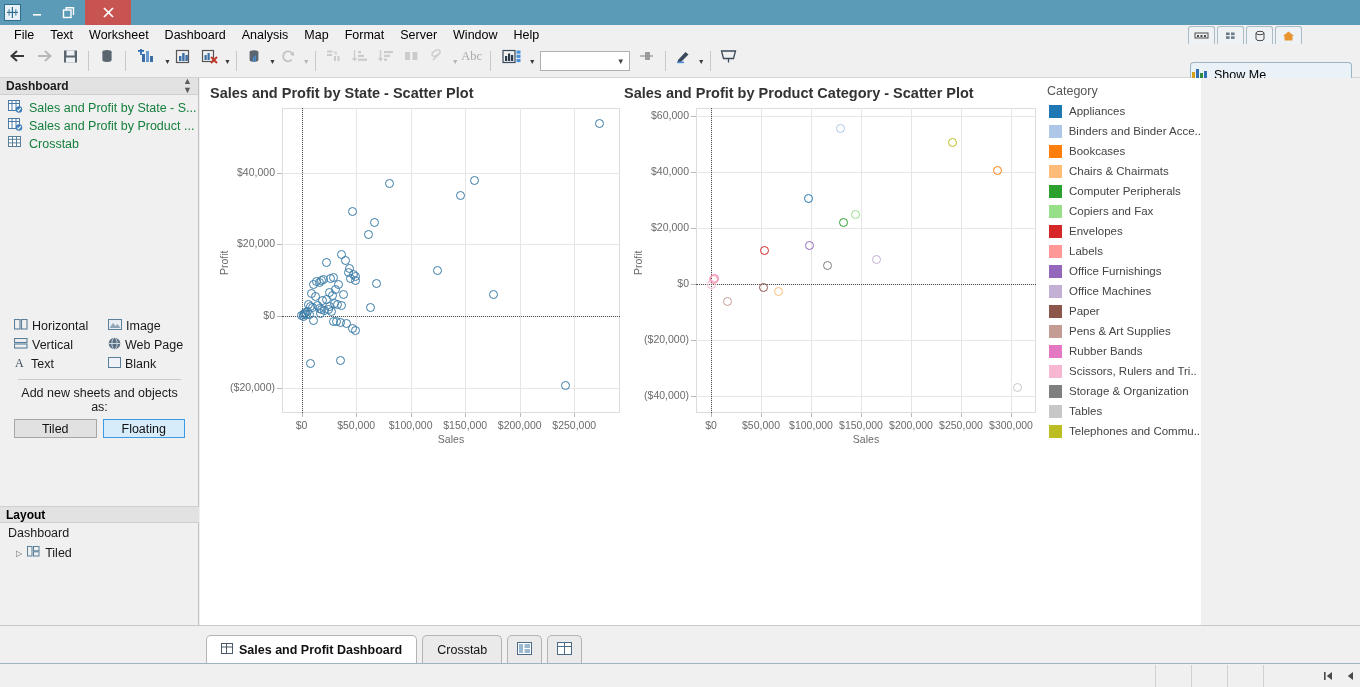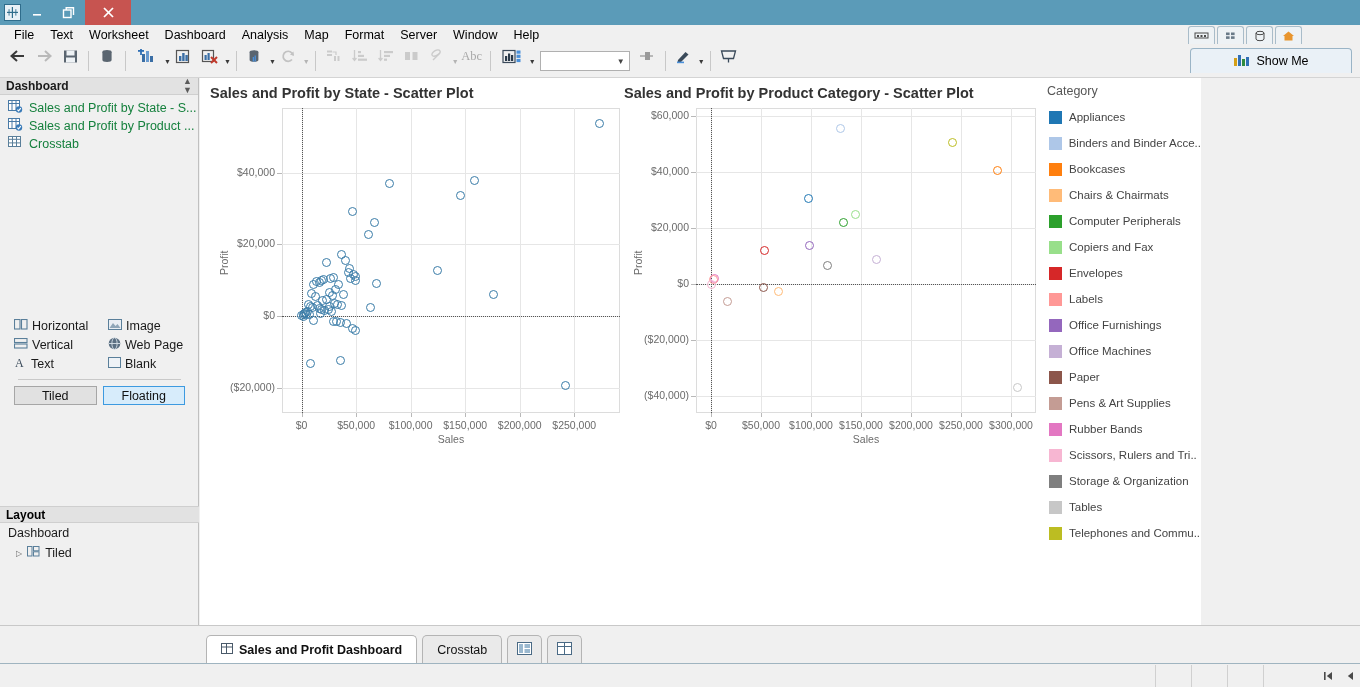--- a/index.html
+++ b/index.html
@@ -70,23 +70,23 @@
   
   .showme-tabs {
     position:absolute; right:58px; top:26px; display:flex; gap:2px;
   }
   .smtab {
     width:27px; height:18px; background:#eef2f5; border:1px solid #a9bcc9;
     border-bottom:none; border-radius:3px 3px 0 0;
     display:flex; align-items:center; justify-content:center;
   }
   .showme-btn {
-    position:absolute; right:8px; top:48px; width:162px; height:25px;
+    position:absolute; right:8px; top:62px; width:162px; height:25px;
     background:#eaf1f7; border:1px solid #9ab4c6; border-bottom:none;
-    border-radius:4px 4px 0 0; display:flex; align-items:center; justify-content:center;
+    border-radius:4px 4px 0 0; display:flex; align-items:center; 
     gap:6px; font-size:12.5px; color:#000;
   }
 
   
   .leftpanel {
     position:absolute; left:0; top:78px; width:199px; height:547px;
     background:#f0f0f0; border-right:1px solid #c0c0c0;
   }
   .panel-header {
     height:17px; background:#e2e2e2; border-bottom:1px solid #cfcfcf;
@@ -169,21 +169,21 @@
   .ytitle {
     position:absolute; font-size:10.5px; color:#6b6b6b;
     transform: rotate(-90deg); transform-origin: left top; white-space:nowrap;
   }
 
   
   .legend {
     position:absolute; left:1041px; top:78px; width:160px; height:547px; background:#ffffff;
   }
   .legend-title { font-size:12.5px; color:#555; padding:6px 0 3px 6px; }
-  .legrow { display:flex; align-items:center; gap:7px; height:20px; padding-left:8px;margin-top:6px; }
+  .legrow { display:flex; align-items:center; gap:7px; height:20px; padding-left:8px; }
   .swatch { width:13px; height:13px; }
   .legrow .lt { font-size:11.5px; color:#444; white-space:nowrap; }
 
   
   .gutter {
     position:absolute; left:1201px; top:78px; width:159px; height:547px; background:#f0f0f0;
   }
 
   
   .tabstrip {
@@ -564,20 +564,21 @@
           <span>
             <svg width="13" height="11" viewBox="0 0 13 11">
                 <rect x="0.5" y="0.5" width="12" height="10" fill="#eef2f6" stroke="#5a7f9a" stroke-width="1"></rect>
               </svg>
           </span>
           <span>Blank</span>
         </div>
       </div>
 
       <div class="divider"></div>
+      <div class="addas">Add new sheets and objects as:</div>
       <div class="togglerow">
         <div class="tgl">Tiled</div>
         <div class="tgl active">Floating</div>
       </div>
     </div>
 
     <div class="layout-header">
       <span>Layout</span>
     </div>
     <div class="layout-body">

